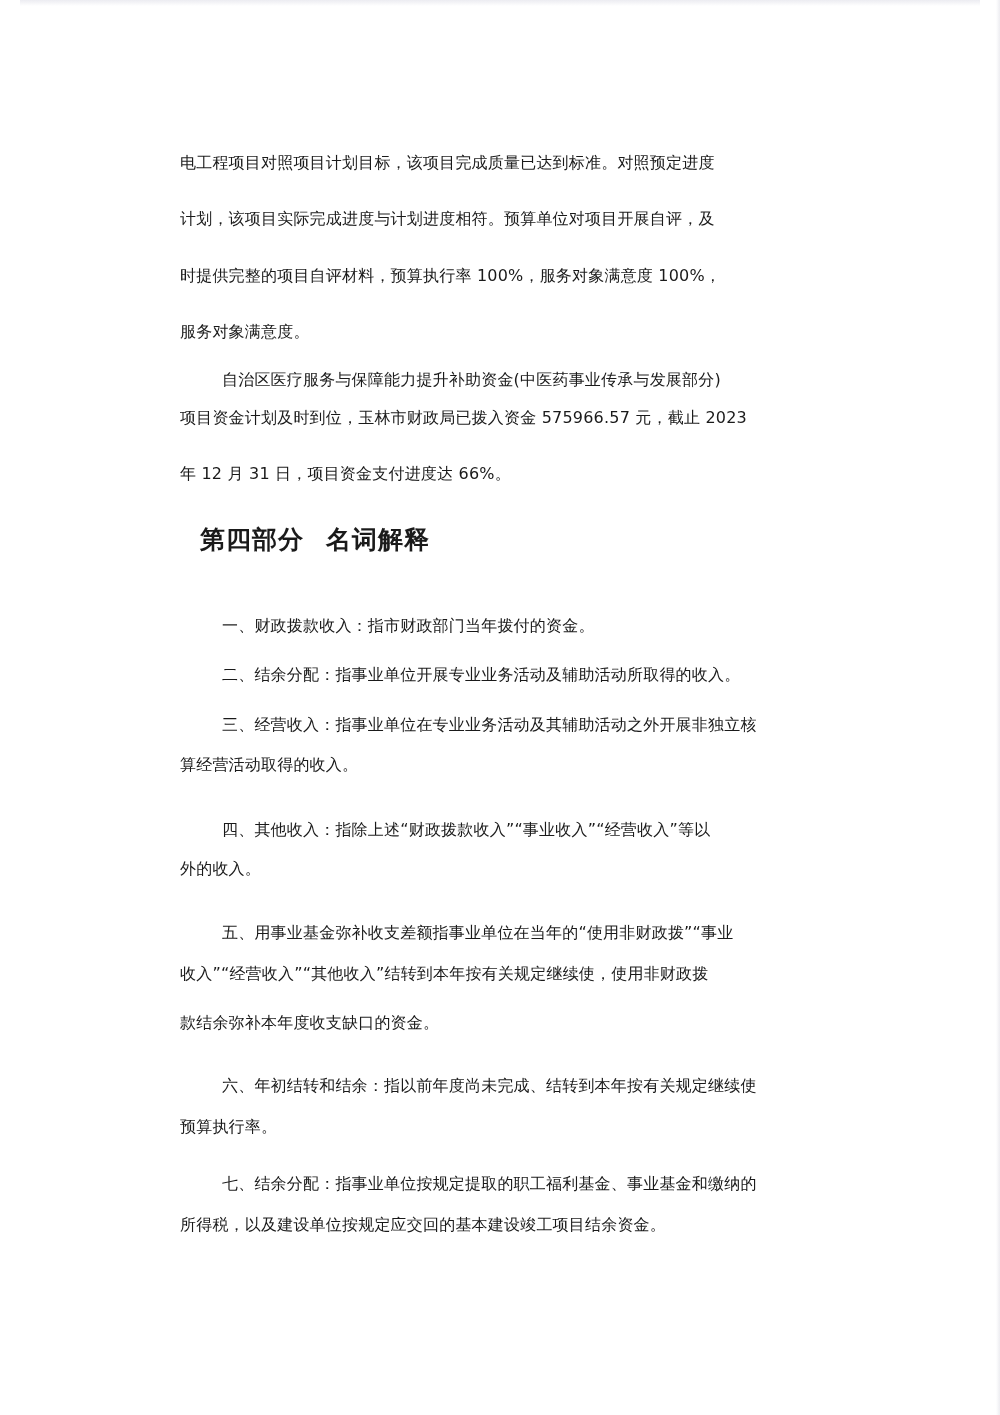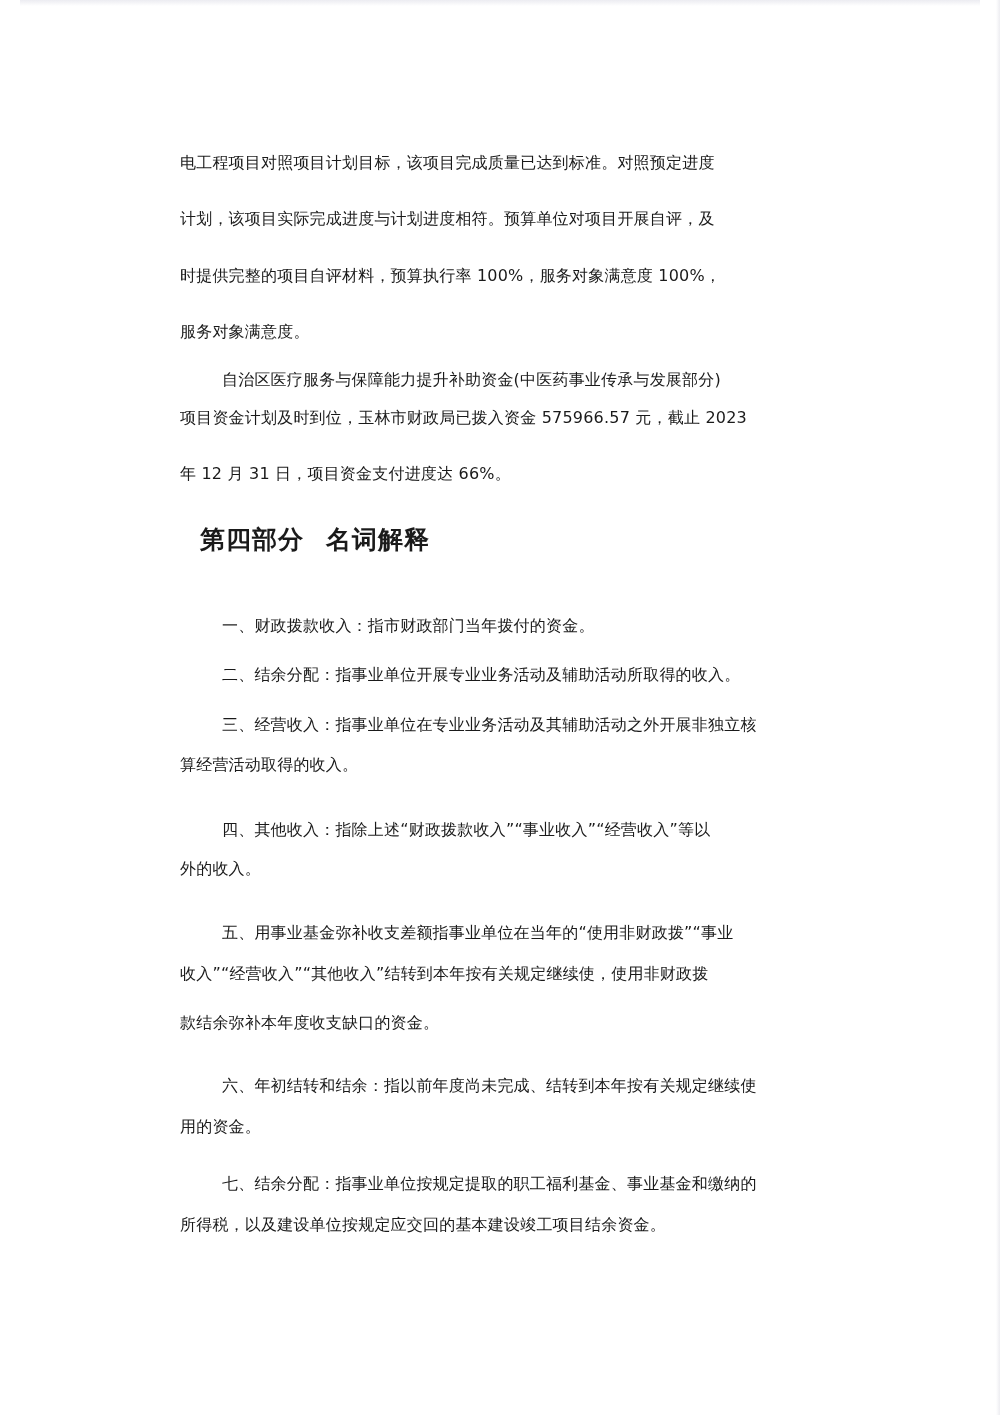--- a/index.html
+++ b/index.html
@@ -94,21 +94,21 @@
       <div class="line indent" style="top:665px">四、其他收入：指除上述“财政拨款收入”“事业收入”“经营收入”等以</div>
       <div class="line" style="top:712px">外的收入。</div>
     </div>
     <div>
       <div class="line indent" style="top:768px">五、用事业基金弥补收支差额指事业单位在当年的“使用非财政拨”“事业</div>
       <div class="line" style="top:817px">收入”“经营收入”“其他收入”结转到本年按有关规定继续使，使用非财政拨</div>
       <div class="line" style="top:866px">款结余弥补本年度收支缺口的资金。</div>
     </div>
     <div>
       <div class="line indent" style="top:921px">六、年初结转和结余：指以前年度尚未完成、结转到本年按有关规定继续使</div>
-      <div class="line" style="top:970px">用的资金。</div>
+      <div class="line" style="top:970px">预算执行率。</div>
     </div>
     <div>
       <div class="line indent" style="top:1019px">七、结余分配：指事业单位按规定提取的职工福利基金、事业基金和缴纳的</div>
       <div class="line" style="top:1068px">所得税，以及建设单位按规定应交回的基本建设竣工项目结余资金。</div>
     </div>
   </div>
 
 </div>
 
 </body></html>

